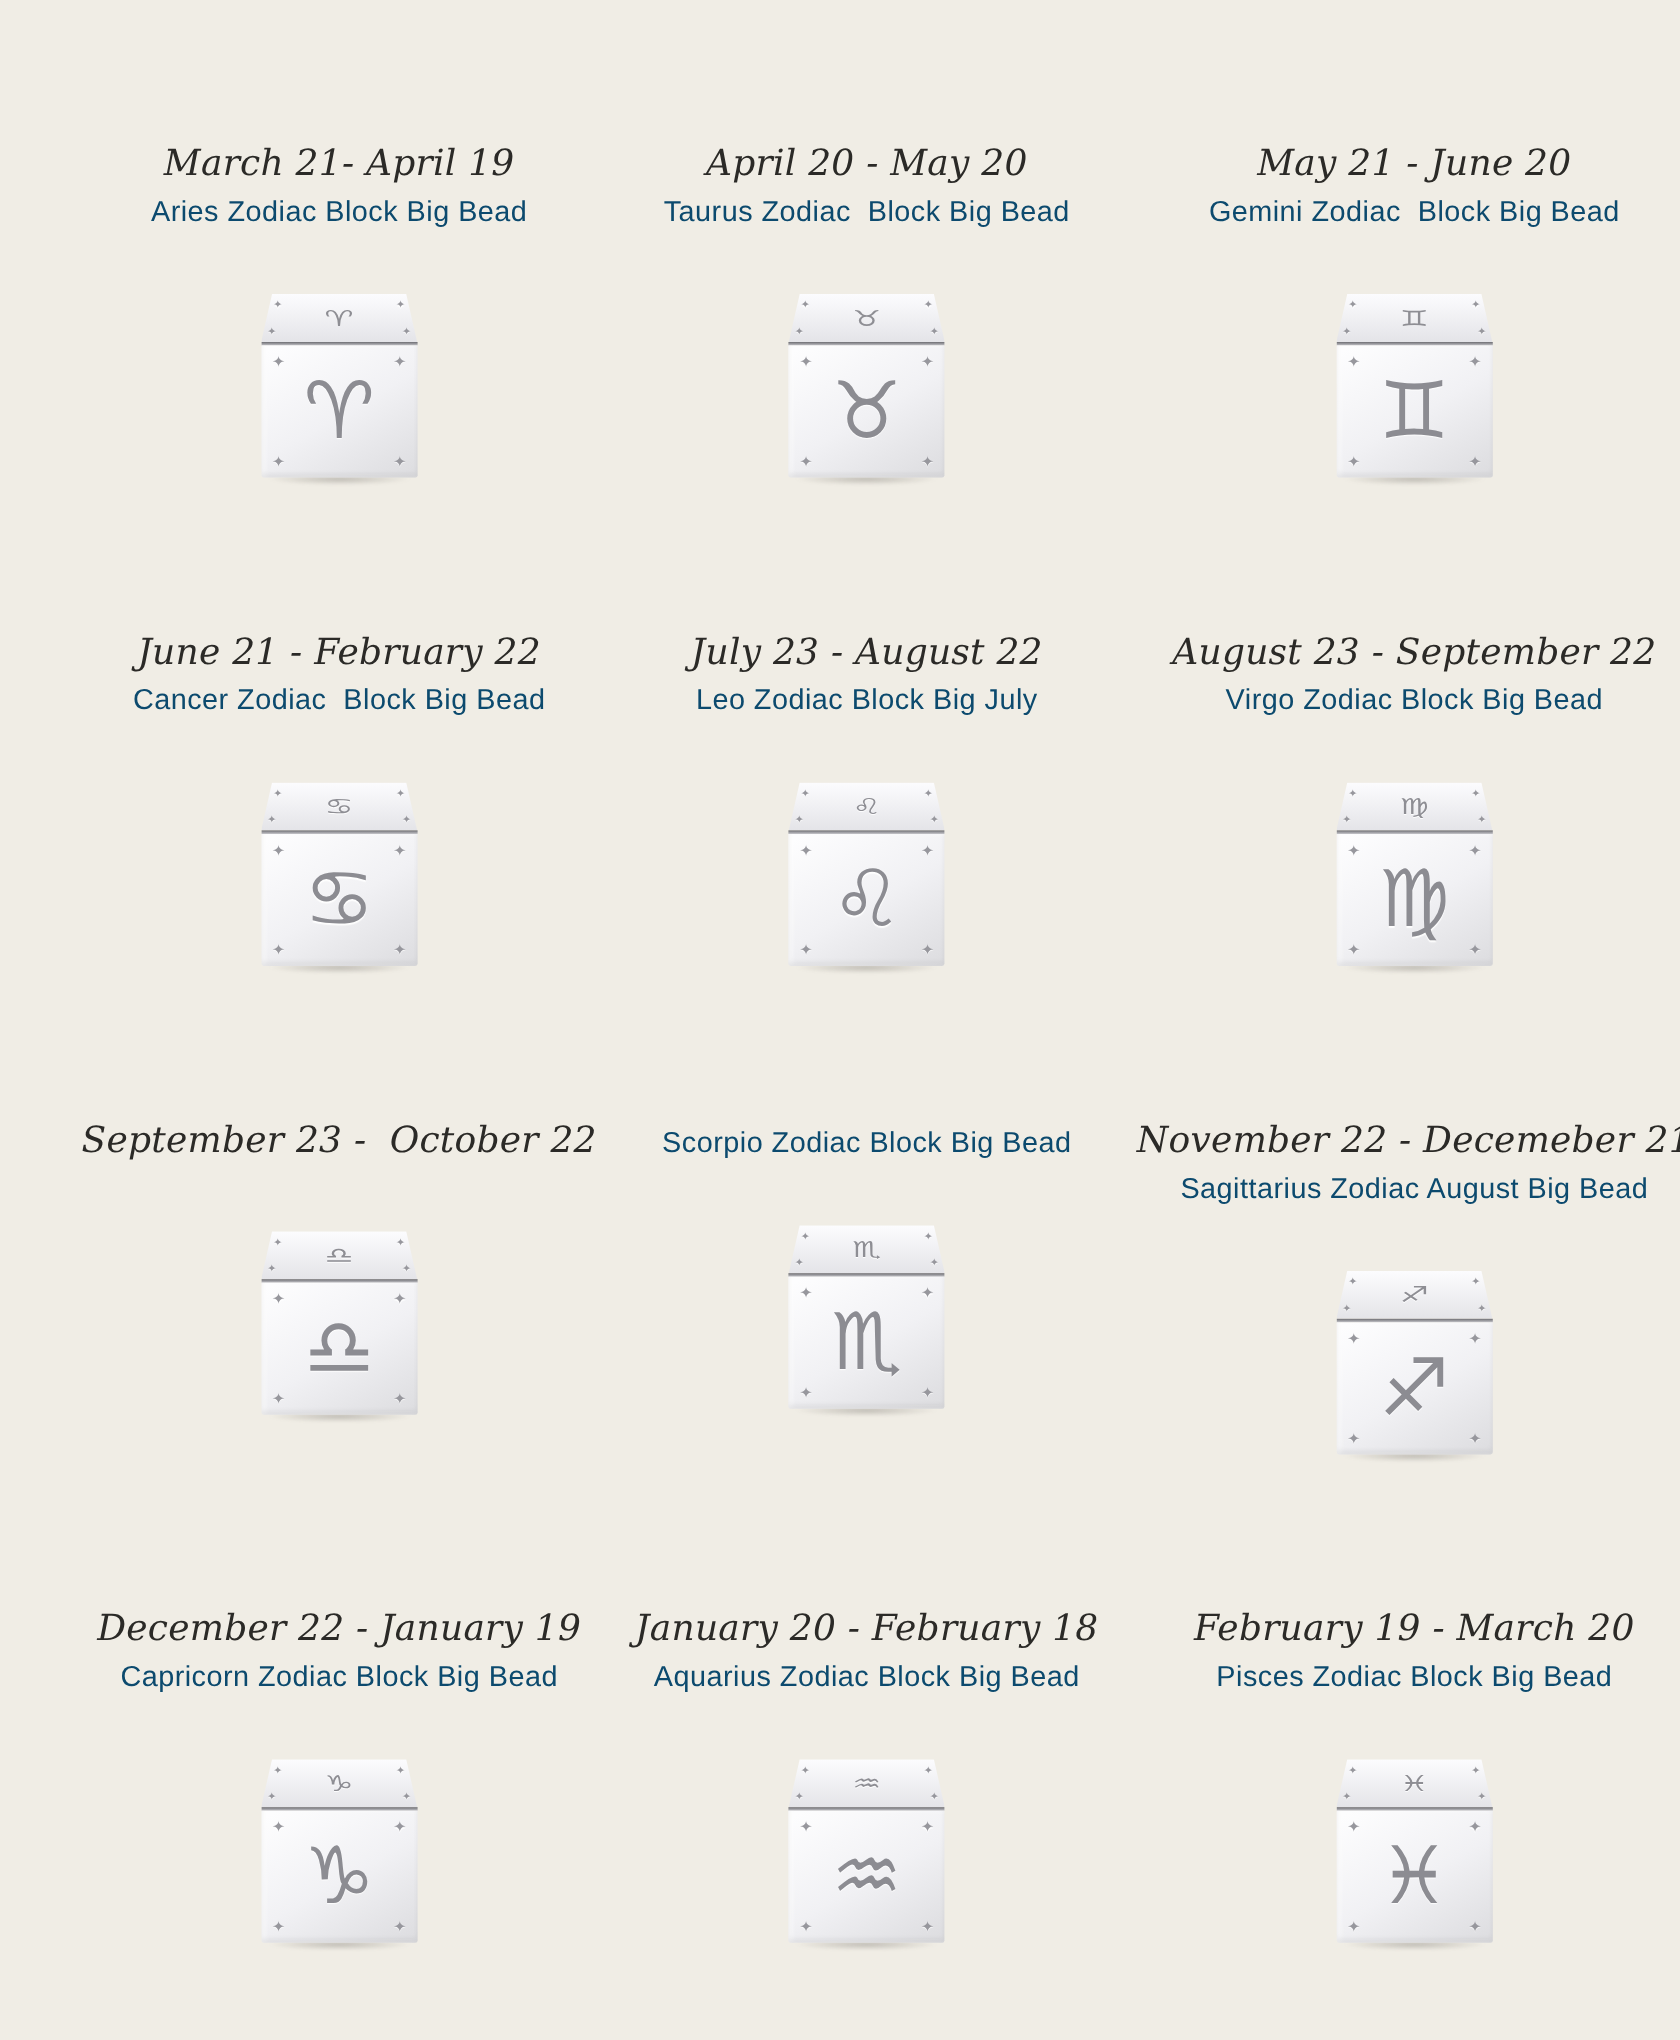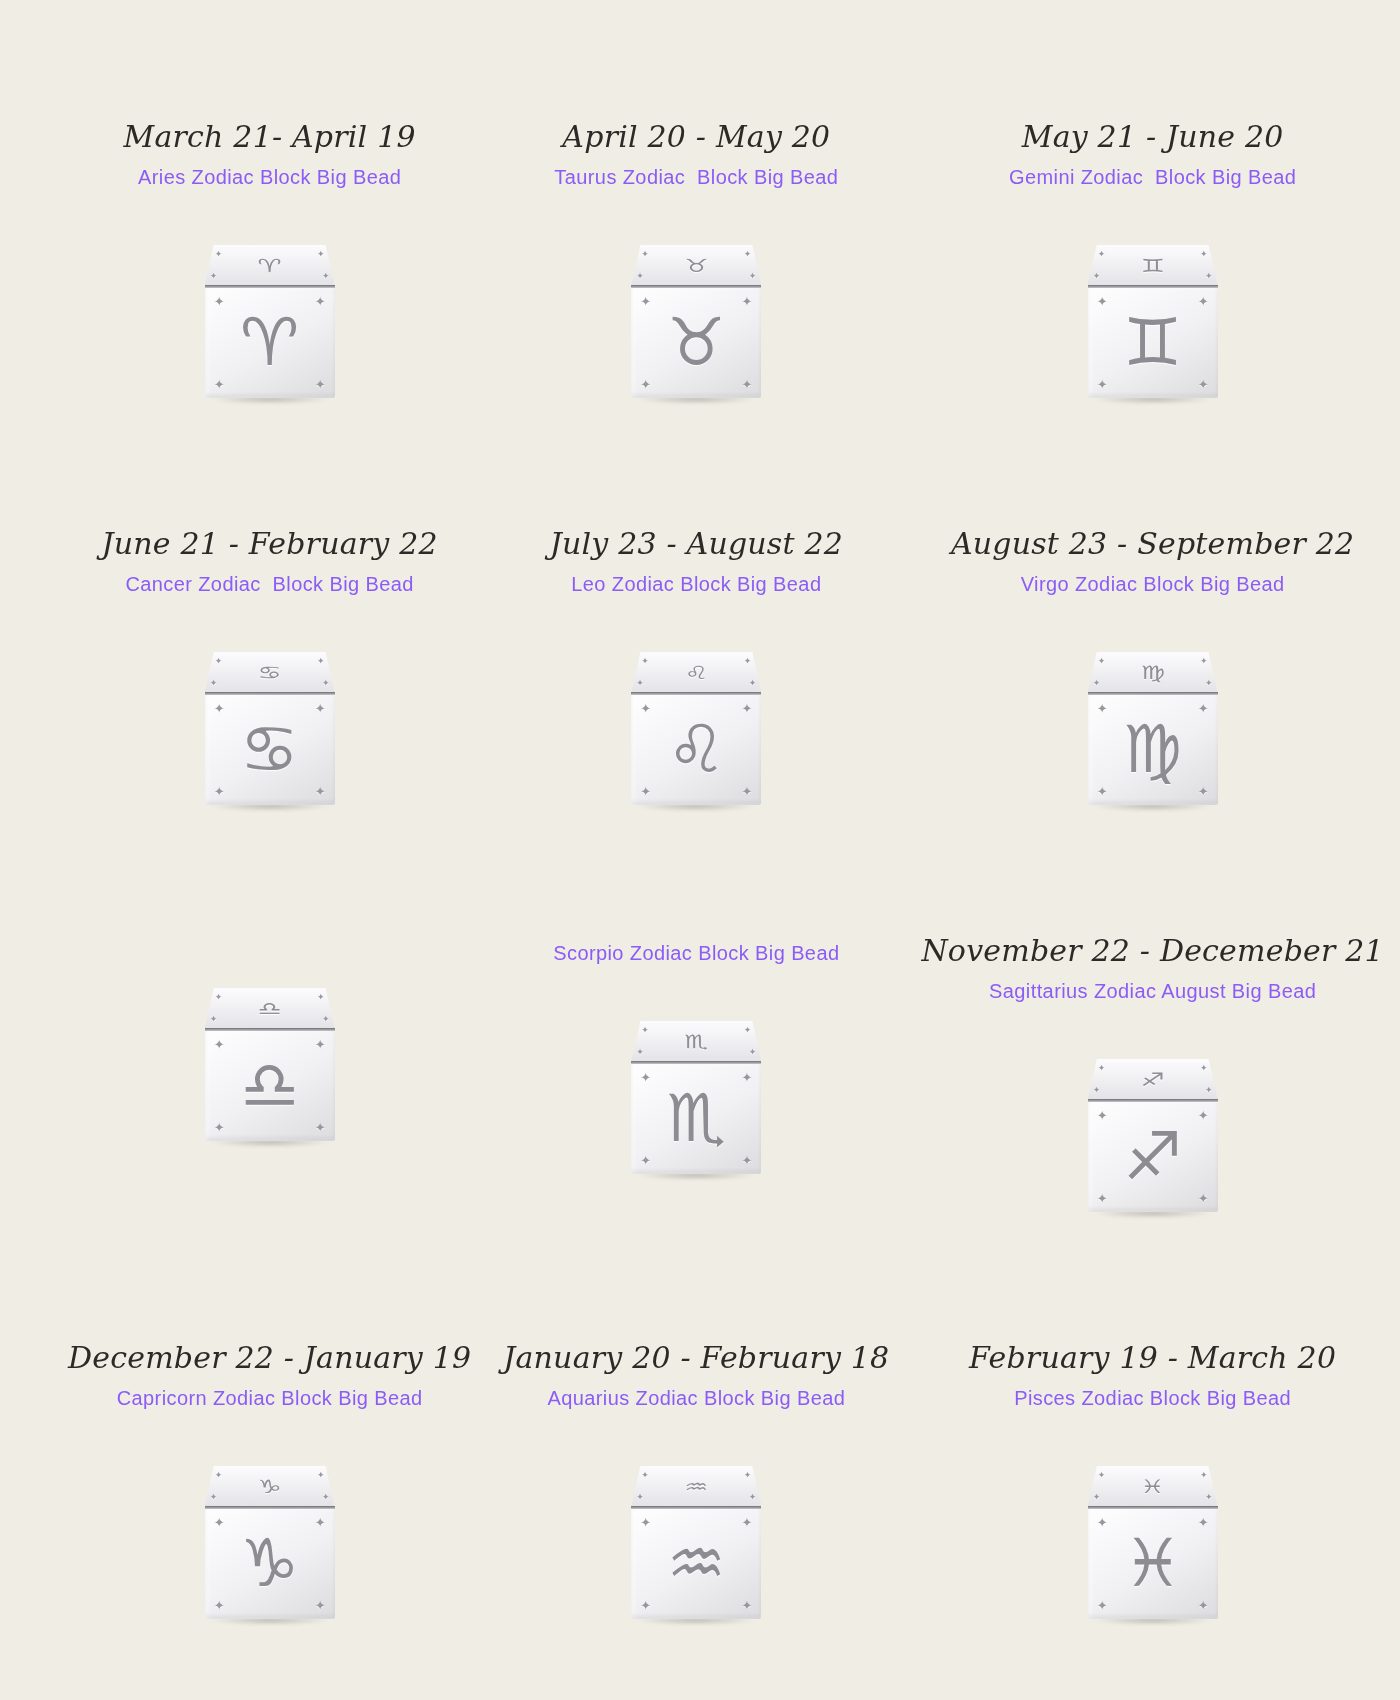--- a/index.html
+++ b/index.html
@@ -27,26 +27,26 @@
     font-style: italic;
     font-weight: 400;
     font-size: 30px;
     line-height: 38px;
     margin: 0;
     white-space: pre;
     color: #2b2a27;
     letter-spacing: 0.2px;
   }
   .name {
-    font-size: 20px;
+    font-size: 24px;
     line-height: 24px;
     margin-top: 9px;
     letter-spacing: 0.4px;
     white-space: pre;
-    color: #8b5cf6;
+    color: #0c4a6e;
   }
   .cube-wrap {
     margin-top: 56px;
     display: flex;
     justify-content: center;
   }
   .cube { width: 130px; position: relative; }
   .cube-shadow {
     position: absolute;
     left: -10px; right: -10px;
@@ -213,21 +213,21 @@
           <span class="star f-bl">✦</span>
           <span class="star f-br">✦</span>
           <span class="glyph front-glyph">♋</span>
         </div>
       </div>
     </div>
   </article>
 
   <article class="card">
     <h2 class="date">July 23 - August 22</h2>
-    <div class="name">Leo Zodiac Block Big Bead</div>
+    <div class="name">Leo Zodiac Block Big July</div>
     <div class="cube-wrap">
       <div class="cube">
         <div class="cube-shadow"></div>
         <div class="cube-top">
           <span class="star t-l">✦</span>
           <span class="star t-r">✦</span>
           <span class="star t-bl">✦</span>
           <span class="star t-br">✦</span>
           <span class="glyph top-glyph">♌</span>
         </div>
@@ -262,20 +262,21 @@
           <span class="star f-tr">✦</span>
           <span class="star f-bl">✦</span>
           <span class="star f-br">✦</span>
           <span class="glyph front-glyph">♍</span>
         </div>
       </div>
     </div>
   </article>
 
   <article class="card">
+    <h2 class="date">September 23 -  October 22</h2>
     <div class="cube-wrap">
       <div class="cube">
         <div class="cube-shadow"></div>
         <div class="cube-top">
           <span class="star t-l">✦</span>
           <span class="star t-r">✦</span>
           <span class="star t-bl">✦</span>
           <span class="star t-br">✦</span>
           <span class="glyph top-glyph">♎</span>
         </div>

